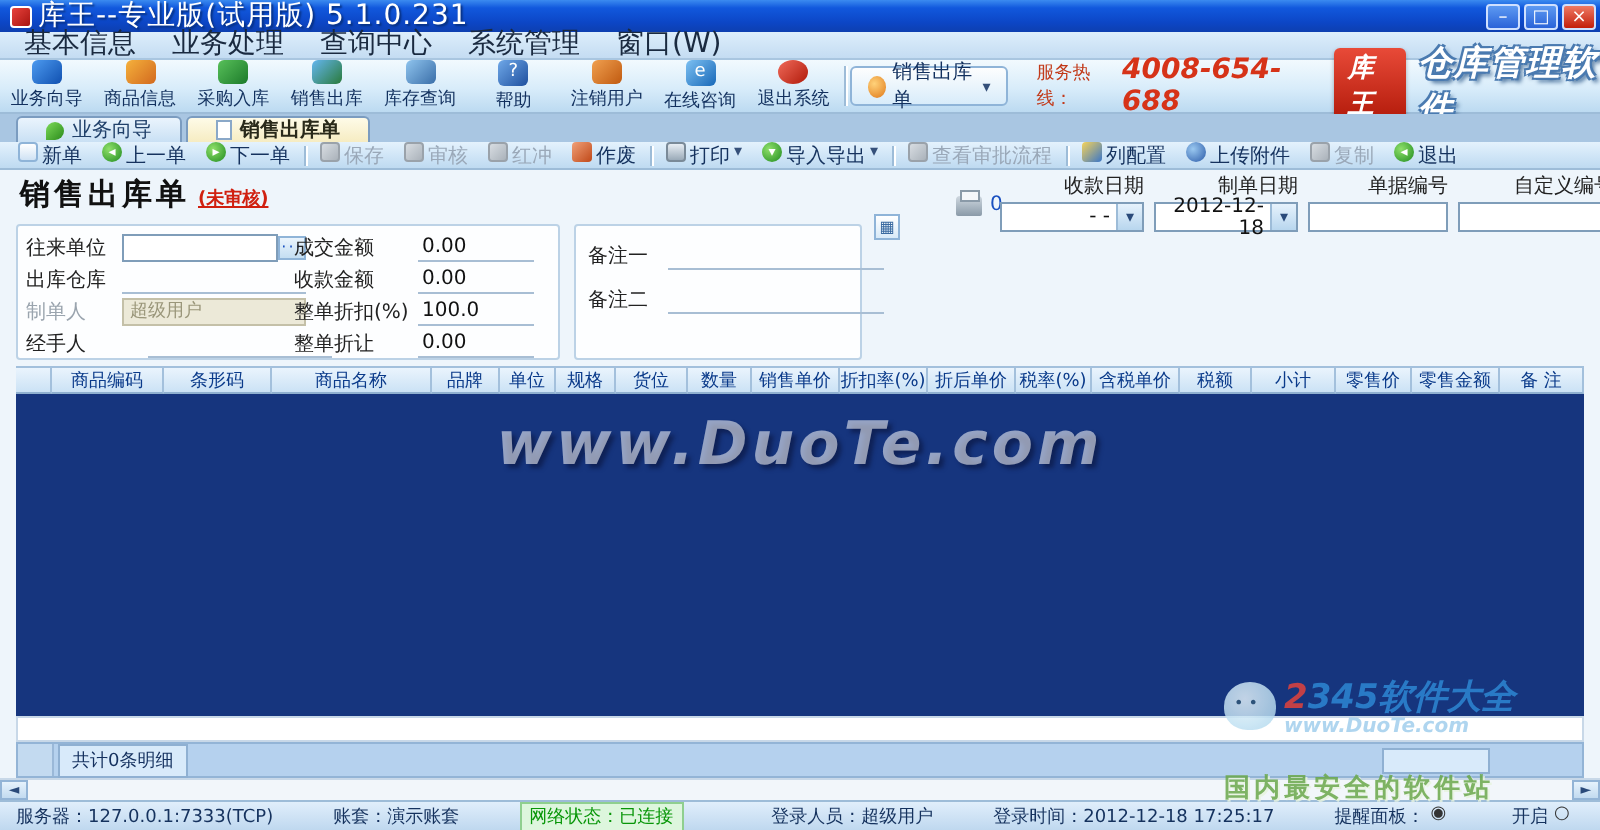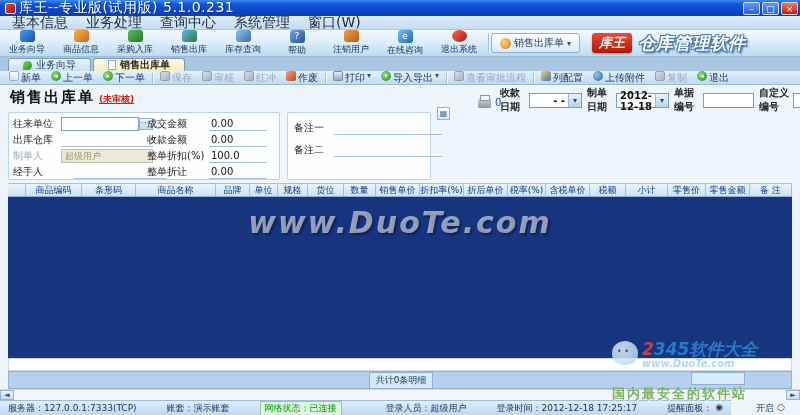--- a/index.html
+++ b/index.html
@@ -83,21 +83,21 @@
 
   
   .form { position:absolute; left:0; top:85px; width:800px; height:98px; background:#eef5fb; }
   .formtitle { position:absolute; left:10px; top:3px; font-size:15px; font-weight:bold; color:#111; letter-spacing:2px; }
   .formstatus { font-size:9px; color:#d02010; text-decoration:underline; font-weight:bold; letter-spacing:0; margin-left:4px; }
   .printgrp { position:absolute; left:478px; top:12px; display:flex; align-items:center; gap:4px; }
   .printicon { width:13px; height:10px; background:linear-gradient(180deg,#cfd8e0,#8a9aa8); border-radius:2px 2px 1px 1px; position:relative; }
   .printicon::before { content:""; position:absolute; left:2px; top:-3px; width:8px; height:4px; background:#f4f7fa; border:1px solid #8a9aa8; }
   .printcount { font-size:10px; color:#1a50c0; }
   .datefields { position:absolute; left:500px; top:1px; display:flex; gap:5px; }
-  .datefield { display:flex; flex-direction:row; align-items:center;font-weight:bold; }
+  .datefield { display:flex; flex-direction:column; align-items:flex-end; }
   .dflabel { font-size:10px; color:#222; margin-bottom:1px; }
   .dfbox { height:15px; border:1px solid #7f9db9; background:#fff; display:flex; align-items:center; }
   .dfval { font-size:10px; color:#111; padding:0 3px; text-align:right; flex:1; }
   .dfarrow { width:13px; height:13px; margin:0; background:linear-gradient(180deg,#e6f2fc,#b8d6ee); border-left:1px solid #9dbcd8;
     font-size:8px; color:#2a4a7a; text-align:center; line-height:13px; }
   .w1{width:72px} .w2{width:72px} .w3{width:70px} .w4{width:78px}
 
   .groupbox { position:absolute; background:#fdfeff; border:1px solid #bcd2e6; border-radius:2px; }
   .g1 { left:8px; top:27px; width:272px; height:68px; }
   .g2 { left:287px; top:27px; width:144px; height:68px; }
@@ -121,33 +121,33 @@
   .c0{width:18px} .c1{width:56px} .c2{width:54px} .c3{width:80px} .c4{width:34px} .c5{width:28px}
   .c6{width:30px} .c7{width:36px} .c8{width:32px} .c9{width:44px} .c10{width:44px} .c11{width:44px}
   .c12{width:38px} .c13{width:44px} .c14{width:36px} .c15{width:42px} .c16{width:38px} .c17{width:44px}
   .c18{flex:1}
   .gridbody { position:absolute; left:8px; top:197px; width:784px; height:161px; background:#16357e; overflow:hidden; }
   .bodywm { position:absolute; left:0; top:8px; width:100%; text-align:center; font-size:30px; font-weight:bold; font-style:italic;
     color:rgba(255,255,255,.55); text-shadow:2px 2px 2px rgba(10,20,60,.6); letter-spacing:2px; }
   .norecords { position:absolute; left:0; top:82px; width:100%; text-align:center; font-size:10px; color:#7d90c0; }
   .editrow { position:absolute; left:8px; top:358px; width:784px; height:13px; background:#fff; border:1px solid #c8d8e8; }
   .sumrow { position:absolute; left:8px; top:371px; width:784px; height:18px; background:#b5d1ee;
-    border:1px solid #93b4d6; display:flex; align-items:center;flex-direction:column; }
+    border:1px solid #93b4d6; display:flex; align-items:center; }
   .sumgutter { width:18px; height:100%; background:#c3daf0; border-right:1px solid #9ab8d8; }
   .sumcell { margin-left:2px; background:#d8eafa; border:1px solid #8fb0d2; font-size:9px; color:#14305e; padding:1px 6px; }
   .sumcell.empty { position:absolute; left:680px; width:54px; height:13px; }
 
   
   .hscroll { position:absolute; left:0; top:389px; width:800px; height:11px; background:#f2f6fa; border-top:1px solid #c8d8e8;
     display:flex; align-items:center; justify-content:space-between; }
   .scrbtn { width:14px; height:10px; background:linear-gradient(180deg,#e6f2fc,#c2daf0); border:1px solid #93b4d6;
     font-size:7px; color:#2a4a7a; text-align:center; line-height:9px; }
 
   
-  .statusbar { position:absolute; left:0; top:400px; width:731px; height:15px;
+  .statusbar { position:absolute; left:0; top:400px; width:800px; height:15px;
     background:linear-gradient(180deg,#e0eefb,#bfd8ef); border-top:1px solid #9dbcd8;
     display:flex; align-items:center; font-size:9px; color:#15325e; }
   .stitem { white-space:nowrap;margin-left:30px; }
   .s-server{ margin-left:8px; width:152px; } .s-account{ width:108px; }
   .s-net { color:#089608; background:#ddf6dd; border:1px solid #8fcf8f; padding:0 4px; margin-right:14px; }
   .s-user { width:108px; } .s-time { width:172px; }
   .s-radio { display:flex; align-items:flex-start; gap:3px; }
   .radio { font-size:9px; color:#333; }
 
   
@@ -218,20 +218,24 @@
     </div>
     <div class="tbitem">
       <div class="tbicon ic-exit"></div>
       <div class="tblabel">退出系统</div>
     </div>
     <div class="tbsep"></div>
     <div class="quickbtn">
       <div class="quickicon"></div>
       <div class="quicklabel">销售出库单</div>
       <div class="dd">▾</div>
+    </div>
+    <div class="hotline">
+      <span class="hotline-label">服务热线：</span>
+      <span class="hotline-num">4008-654-688</span>
     </div>
     <div class="brand">
       <span class="brand-logo">库王</span>
       <span class="brand-name">仓库管理软件</span>
     </div>
   </div>
 
   <div class="tabbar">
     <div class="tab">
       <div class="tabicon-wizard"></div>

